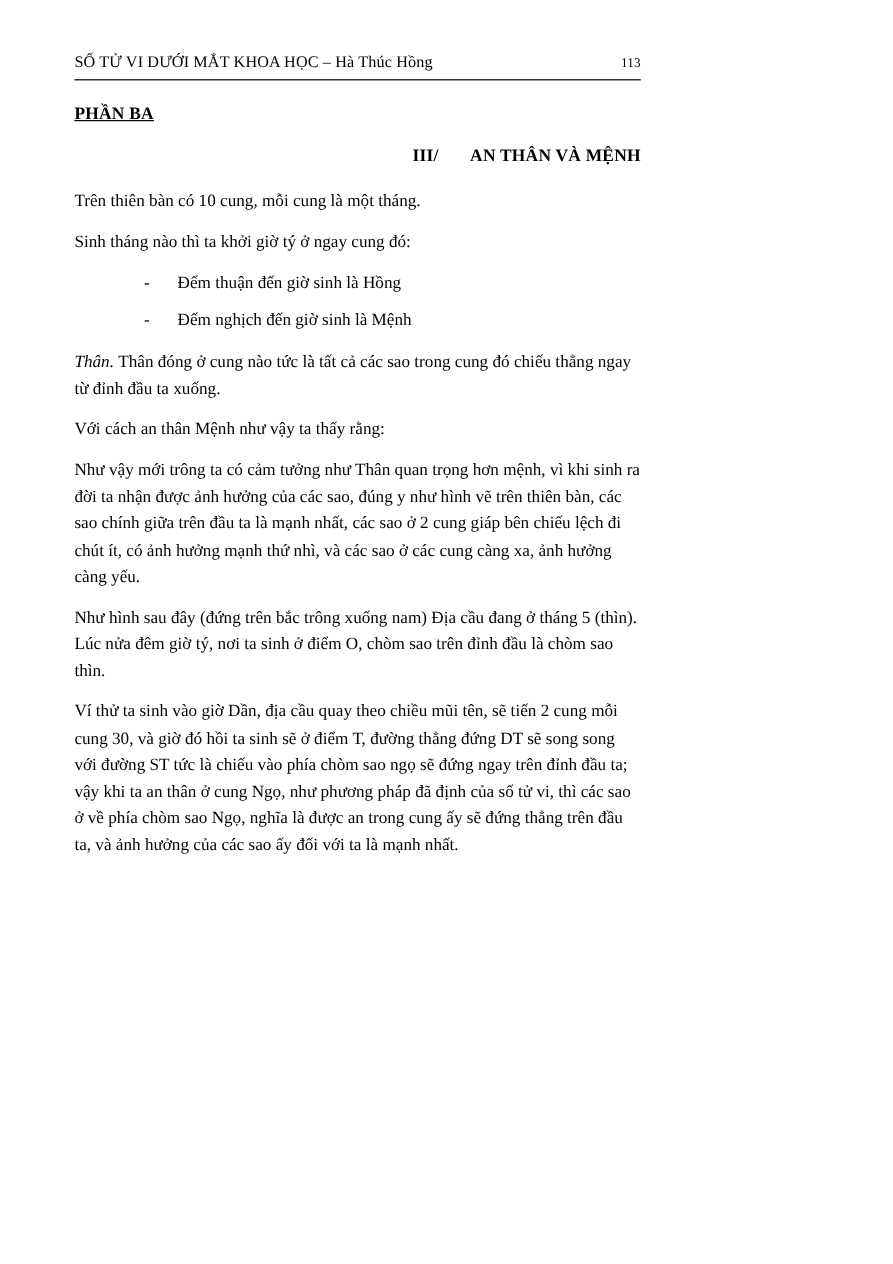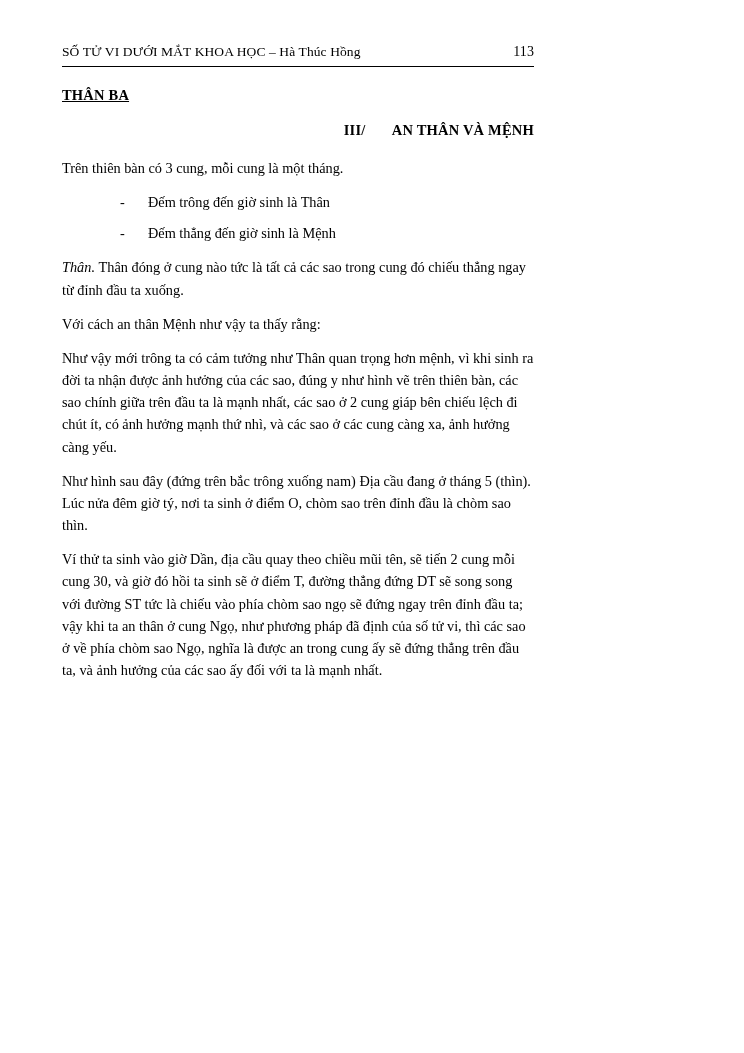--- a/index.html
+++ b/index.html
@@ -27,21 +27,21 @@
     display: flex;
     align-items: baseline;
     justify-content: space-between;
     font-size: 13.5px;
     letter-spacing: 0.1px;
   }
   .header-title {
     white-space: nowrap;
   }
   .header-page {
-    font-size: 14px;
+    font-size: 11px;
   }
   .header-rule {
     border-bottom: 1px solid #000;
     margin-top: 6px;
     margin-bottom: 20px;
   }
   .section-label {
     font-weight: bold;
     text-decoration: underline;
     font-size: 14.5px;
@@ -91,38 +91,39 @@
 <body>
 
 <div class="page">
 
   <div class="header">
     <div class="header-title">SỐ TỬ VI DƯỚI MẮT KHOA HỌC – Hà Thúc Hồng</div>
     <div class="header-page">113</div>
   </div>
   <div class="header-rule"></div>
 
-  <div class="section-label">THÂN BA</div>
+  <div class="section-label">PHẦN BA</div>
 
   <div class="heading-row">
     <span class="heading-num">III/</span>
     <span>AN THÂN VÀ MỆNH</span>
   </div>
 
-  <p class="body">Trên thiên bàn có 3 cung, mỗi cung là một tháng.</p>
+  <p class="body">Trên thiên bàn có 10 cung, mỗi cung là một tháng.</p>
 
+  <p class="body">Sinh tháng nào thì ta khởi giờ tý ở ngay cung đó:</p>
 
   <ul class="bullets">
     <li>
       <span class="dash">-</span>
-      <span>Đếm trông đến giờ sinh là Thân</span>
+      <span>Đếm thuận đến giờ sinh là Hồng</span>
     </li>
     <li>
       <span class="dash">-</span>
-      <span>Đếm thẳng đến giờ sinh là Mệnh</span>
+      <span>Đếm nghịch đến giờ sinh là Mệnh</span>
     </li>
   </ul>
 
   <p class="body">
     <span class="term">Thân. </span>
     <span>Thân đóng ở cung nào tức là tất cả các sao trong cung đó chiếu thẳng ngay từ đỉnh đầu ta xuống.</span>
   </p>
 
   <p class="body">Với cách an thân Mệnh như vậy ta thấy rằng:</p>
 

